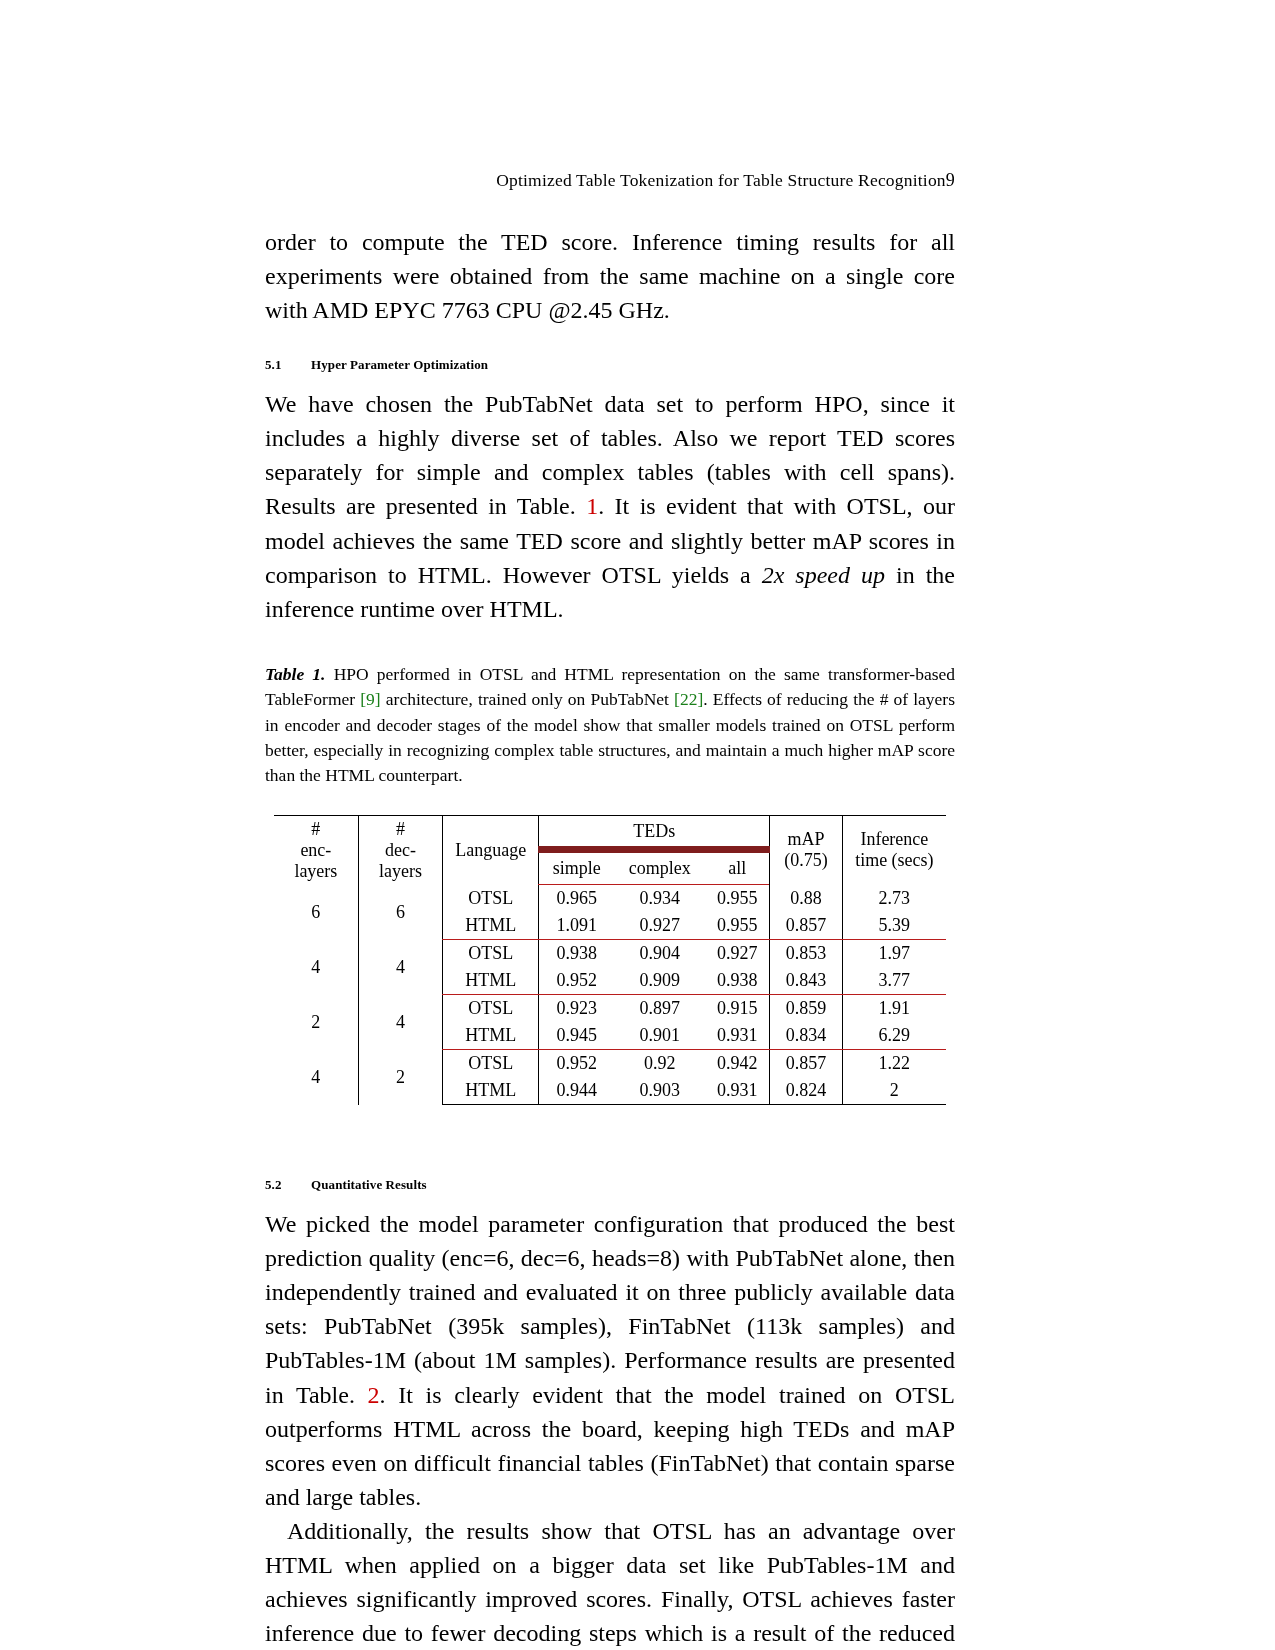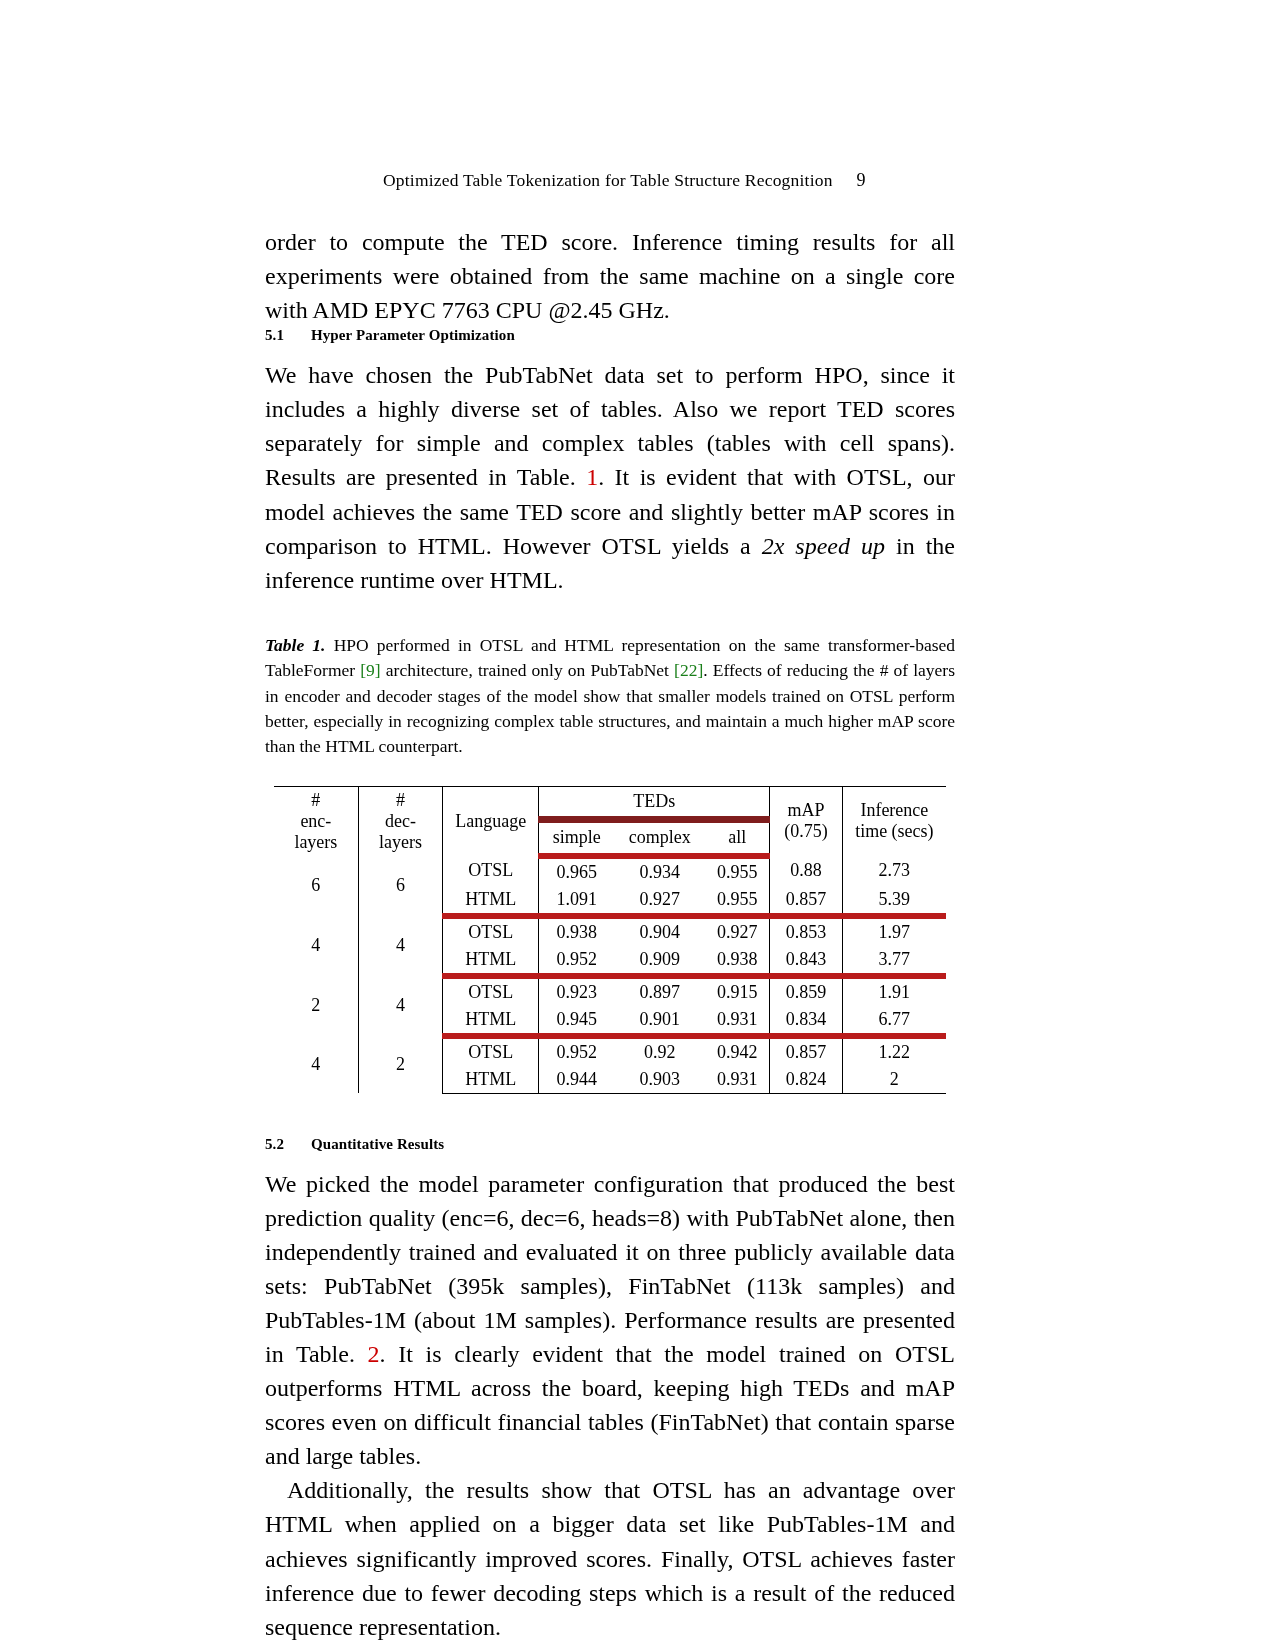--- a/index.html
+++ b/index.html
@@ -21,45 +21,45 @@
     height: 1650px;
   }
   .content {
     position: absolute;
     left: 265px;
     top: 170px;
     width: 690px;
   }
   .runhead {
     display: flex;
-    justify-content: flex-start;
+    justify-content: flex-end;
     align-items: baseline;
     font-size: 17.5px;
     letter-spacing: 0.2px;
     margin-bottom: 34px;
-    gap: 24px;
   }
   .runhead .title {
     margin-left: 118px;
   }
   .runhead .pageno {
     font-size: 18px;
   }
   p {
     margin: 0;
     font-size: 24px;
     line-height: 1.42;
     text-align: justify;
     text-justify: inter-word;
   }
   p.first { text-indent: 0; }
   p.indent { text-indent: 22px; }
   .sec-head {
-    font-size: 15px;
+    font-size: 13px;
     font-weight: bold;
+    margin-top: 30px;
     margin-bottom: 14px;
     letter-spacing: 0.1px;
   }
   .sec-head .num { display: inline-block; width: 46px; }
   .gap-l { height: 42px; }
   .caption {
     font-size: 17.5px;
     line-height: 1.45;
     text-align: justify;
     margin-top: 36px;
@@ -74,21 +74,21 @@
     width: 672px;
   }
   table.restbl td, table.restbl th {
     padding: 3px 6px;
     text-align: center;
     font-weight: normal;
     vertical-align: middle;
   }
   .rule-top td { border-top: 1.6px solid #000; }
   .rule-bot td { border-bottom: 1.6px solid #000; }
-  .hline td { border-bottom: 6px solid #b91c1c; }
+  .hline td { border-bottom: 1px solid #b91c1c; }
   .vl { border-left: 1px solid #000; }
   .bold { font-weight: bold; }
   .tedsline { border-bottom: 7px solid #7f1d1d; }
   .italic { font-style: italic; }
 </style>
 </head>
 <body>
 
 <div class="page">
   <div class="content">
@@ -186,21 +186,21 @@
           <td>0.915</td>
           <td class="vl bold">0.859</td>
           <td class="vl bold">1.91</td>
         </tr>
         <tr class="hline">
           <td class="vl">HTML</td>
           <td class="vl">0.945</td>
           <td>0.901</td>
           <td class="bold">0.931</td>
           <td class="vl">0.834</td>
-          <td class="vl">6.77</td>
+          <td class="vl">6.29</td>
         </tr>
 
         <tr>
           <td rowspan="2">4</td>
           <td rowspan="2" class="vl">2</td>
           <td class="vl">OTSL</td>
           <td class="vl">0.952</td>
           <td>0.92</td>
           <td class="bold">0.942</td>
           <td class="vl bold">0.857</td>

